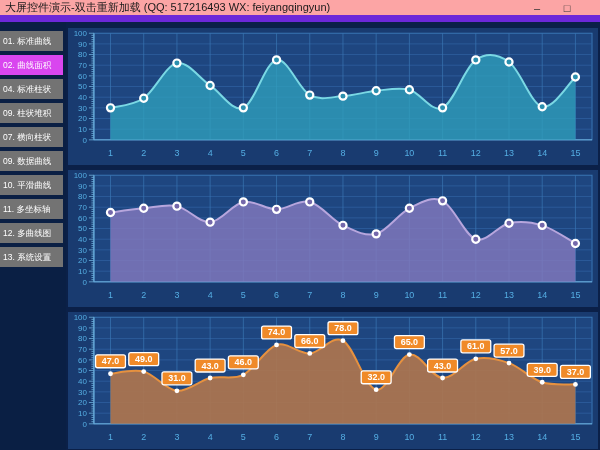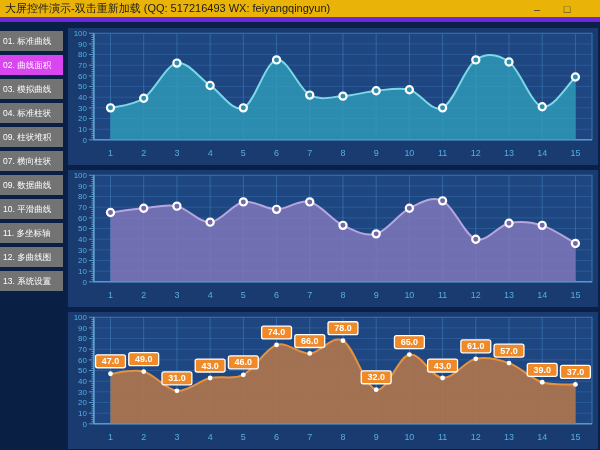--- a/index.html
+++ b/index.html
@@ -4,23 +4,23 @@
 <style>
   html,body{margin:0;padding:0;}
   body{
     width:600px;height:450px;overflow:hidden;
     background:#0b2048;
     font-family:"Liberation Sans", sans-serif;
     -webkit-font-smoothing:antialiased;
   }
   .window{width:600px;height:450px;display:flex;flex-direction:column;}
   .titlebar{
-    height:22px;flex:0 0 22px;background:#eab308;
+    height:22px;flex:0 0 22px;background:#fca5a5;
     display:flex;align-items:center;
-    border-bottom:5px solid #6d28d9;box-sizing:border-box;
+    border-bottom:7px solid #6d28d9;box-sizing:border-box;
   }
   .titlebar .title{
     font-size:11px;color:#1a1a1a;padding-left:5px;white-space:nowrap;
   }
   .win-buttons{margin-left:auto;display:flex;align-items:center;gap:16px;padding-right:26px;}
   .win-btn{
     width:14px;height:14px;display:flex;align-items:center;justify-content:center;
     font-size:11px;color:#333;cursor:default;line-height:14px;
   }
   .content{flex:1;display:flex;overflow:hidden;}
@@ -52,21 +52,20 @@
     <span class="title">大屏控件演示-双击重新加载 (QQ: 517216493  WX: feiyangqingyun)</span>
     <div class="win-buttons">
       <div class="win-btn">–</div>
       <div class="win-btn">□</div>
     </div>
   </div>
   <div class="content">
     <div class="sidebar" id="sidebar">
         <div class="side-item">01. 标准曲线</div>
         <div class="side-item selected">02. 曲线面积</div>
-        <div class="side-item">03. 模拟曲线</div>
         <div class="side-item">04. 标准柱状</div>
         <div class="side-item">09. 柱状堆积</div>
         <div class="side-item">07. 横向柱状</div>
         <div class="side-item">09. 数据曲线</div>
         <div class="side-item">10. 平滑曲线</div>
         <div class="side-item">11. 多坐标轴</div>
         <div class="side-item">12. 多曲线图</div>
         <div class="side-item">13. 系统设置</div>
       </div>
     <div class="charts" id="charts">

